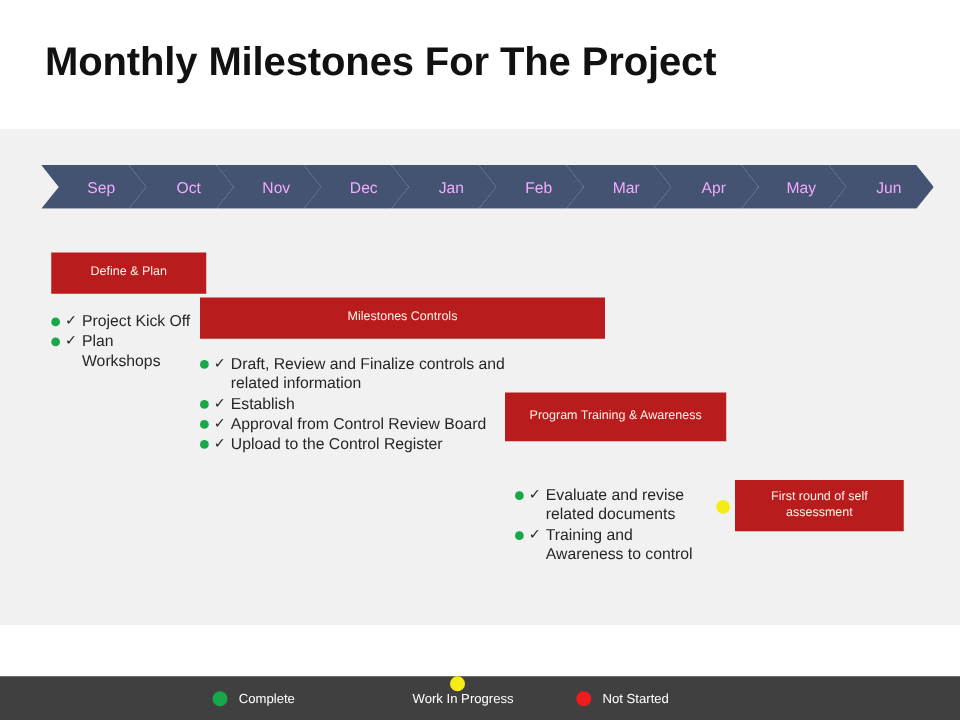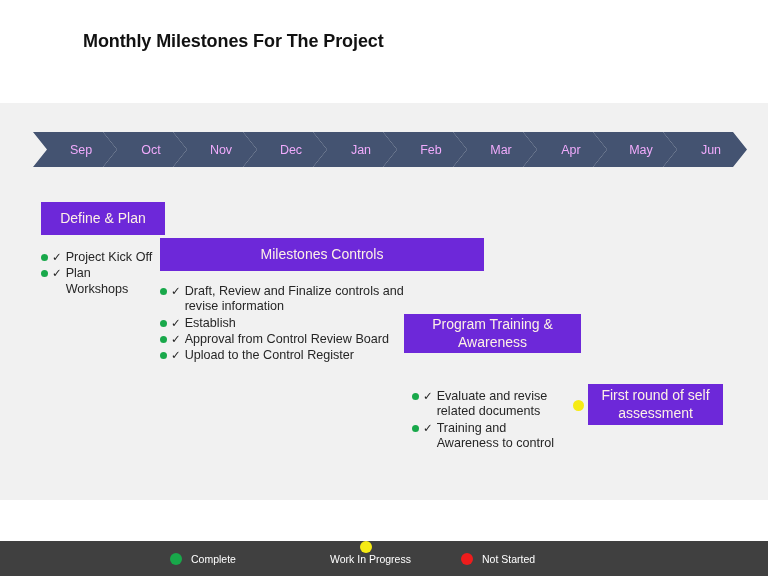--- a/index.html
+++ b/index.html
@@ -27,26 +27,25 @@
     position: absolute;
     left: 0; top: 0;
     width: 768px;
     height: 103px;
     background: #ffffff;
   }
   .slide-title {
     position: absolute;
     left: 36px;
     top: 31px;
-    font-size: 18px;
+    font-size: 32px;
     font-weight: bold;
     color: #111111;
     letter-spacing: -0.1px;
     white-space: nowrap;
-    margin-left: 47px;
   }
 
   
   .content-panel {
     position: absolute;
     left: 0;
     top: 103px;
     width: 768px;
     height: 397px;
     background: #f1f1f1;
@@ -72,23 +71,23 @@
     justify-content: center;
     box-sizing: border-box;
     padding-left: 12px;
     -webkit-clip-path: polygon(0 0, calc(100% - 14px) 0, 100% 50%, calc(100% - 14px) 100%, 0 100%, 14px 50%);
     clip-path: polygon(0 0, calc(100% - 14px) 0, 100% 50%, calc(100% - 14px) 100%, 0 100%, 14px 50%);
   }
 
   
   .phase-bar {
     position: absolute;
-    background: #6d28d9;
+    background: #b91c1c;
     color: #fdf0e6;
-    font-size: 14px;
+    font-size: 10px;
     line-height: 1.25;
     text-align: center;
     display: flex;
     align-items: center;
     justify-content: center;
     box-sizing: border-box;
     padding: 2px 6px;
   }
 
   
@@ -218,21 +217,21 @@
           <span class="bullet-check">✓</span>
           <span class="bullet-text">Plan Workshops</span>
         </div>
       </div>
 
     <div class="phase-bar" style="left:160px; top:135px; width:324px; height:33px;">Milestones Controls</div>
     <div class="bullets" id="bullets-1" style="left:160px; top:181px; width:245px;">
         <div class="bullet-row">
           <span class="bullet-dot dot-green"></span>
           <span class="bullet-check">✓</span>
-          <span class="bullet-text">Draft, Review and Finalize controls and revise information</span>
+          <span class="bullet-text">Draft, Review and Finalize controls and related information</span>
         </div>
         <div class="bullet-row">
           <span class="bullet-dot dot-green"></span>
           <span class="bullet-check">✓</span>
           <span class="bullet-text">Establish</span>
         </div>
         <div class="bullet-row">
           <span class="bullet-dot dot-green"></span>
           <span class="bullet-check">✓</span>
           <span class="bullet-text">Approval from  Control Review Board</span>

